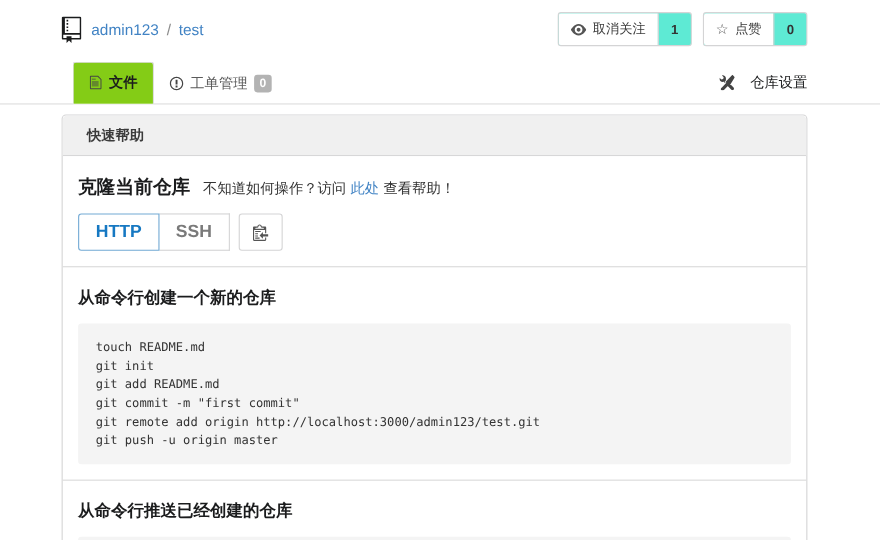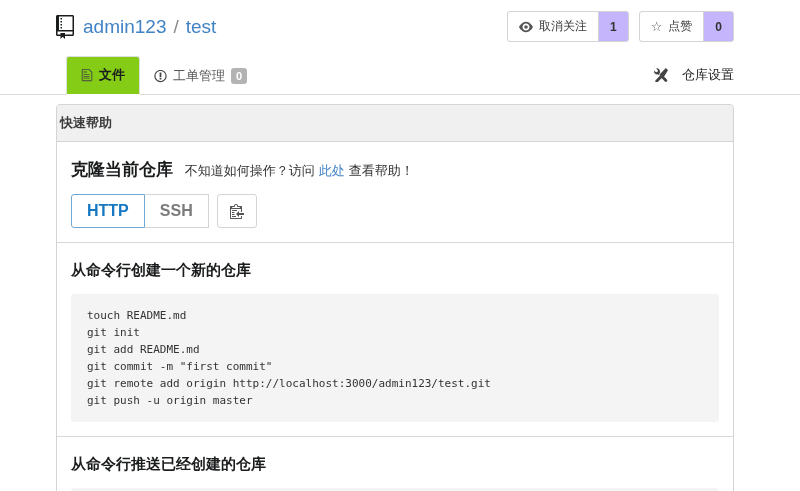--- a/index.html
+++ b/index.html
@@ -11,48 +11,48 @@
     font-size:13px;
     overflow:hidden;
   }
   a { text-decoration:none; }
   svg { display:block; }
 
   .container { width:678px; margin-left:56px; }
 
   
   .topbar { display:flex; align-items:center; justify-content:space-between; padding:11px 0 9px; }
-  .breadcrumb { display:flex; align-items:center; font-size:19px; }
+  .breadcrumb { display:flex; align-items:center; font-size:14px; }
   .breadcrumb .repo-icon { margin-right:9px; color:#1b1c1d; }
   .breadcrumb a { color:#4183c4; }
   .breadcrumb .sep { color:#8a8a8a; margin:0 7px; }
 
   .actions { display:flex; gap:10px; }
-  .btn-group { display:flex; align-items:stretch; border:1px solid #d4d4d5; border-radius:3px; overflow:hidden; background:#c4b5fd; font-size:12px; }
+  .btn-group { display:flex; align-items:stretch; border:1px solid #d4d4d5; border-radius:3px; overflow:hidden; background:#5eead4; font-size:12px; }
   .btn-main { display:flex; align-items:center; gap:6px; padding:6px 11px; color:#3b3b3b; cursor:pointer; background:#fff; }
   .btn-count { display:flex; align-items:center; padding:6px 11px; border-left:1px solid #d4d4d5; font-weight:bold; color:#333; cursor:pointer; }
   .glyph-icon { font-size:13px; line-height:1; color:#555; }
 
   
   .tabbar { border-bottom:1px solid #ddd; margin-top:4px; }
   .tabbar-inner { width:678px; margin-left:56px; display:flex; align-items:flex-end; position:relative; }
   .tab { display:flex; align-items:center; gap:6px; padding:9px 14px 10px; font-size:13px; color:#5a5a5a; cursor:pointer; position:relative; top:1px; }
   .tab.active {
     background:#84cc16; color:#1b1c1d; font-weight:bold;
     border:1px solid #ddd; border-bottom:1px solid #fff;
     border-radius:3px 3px 0 0; margin-left:10px;
   }
   .tab-badge { background:#b3b3b3; color:#fff; font-size:11px; font-weight:bold; padding:1px 5px; border-radius:3px; line-height:1.3; }
   .tab-settings { margin-left:auto; display:flex; align-items:center; gap:14px; padding:9px 0 10px; font-size:13px; color:#1b1c1d; cursor:pointer; }
   .tab .t-icon, .tab-settings .t-icon { color:#444; }
 
   
   .panel { border:1px solid #d4d4d5; border-radius:4px; margin-top:9px; background:#fff; }
   .panel-header {
-    background:#f0f0f0; padding:9px 3px; font-weight:bold; font-size:13px; color:#3b3b3b;
+    background:#f0f0f0; padding:9px 22px; font-weight:bold; font-size:13px; color:#3b3b3b;
     border-bottom:1px solid #d4d4d5; border-radius:4px 4px 0 0;
   }
   .segment { padding:14px; }
   .segment.bordered { border-top:1px solid #d9d9d9; }
 
   
   .clone-head { margin:2px 0 13px; }
   .clone-title { font-size:17px; font-weight:bold; color:#1b1c1d; margin-right:8px; }
   .clone-hint { font-size:13px; color:#333; }
   .clone-hint a { color:#4183c4; margin:0 4px; }

